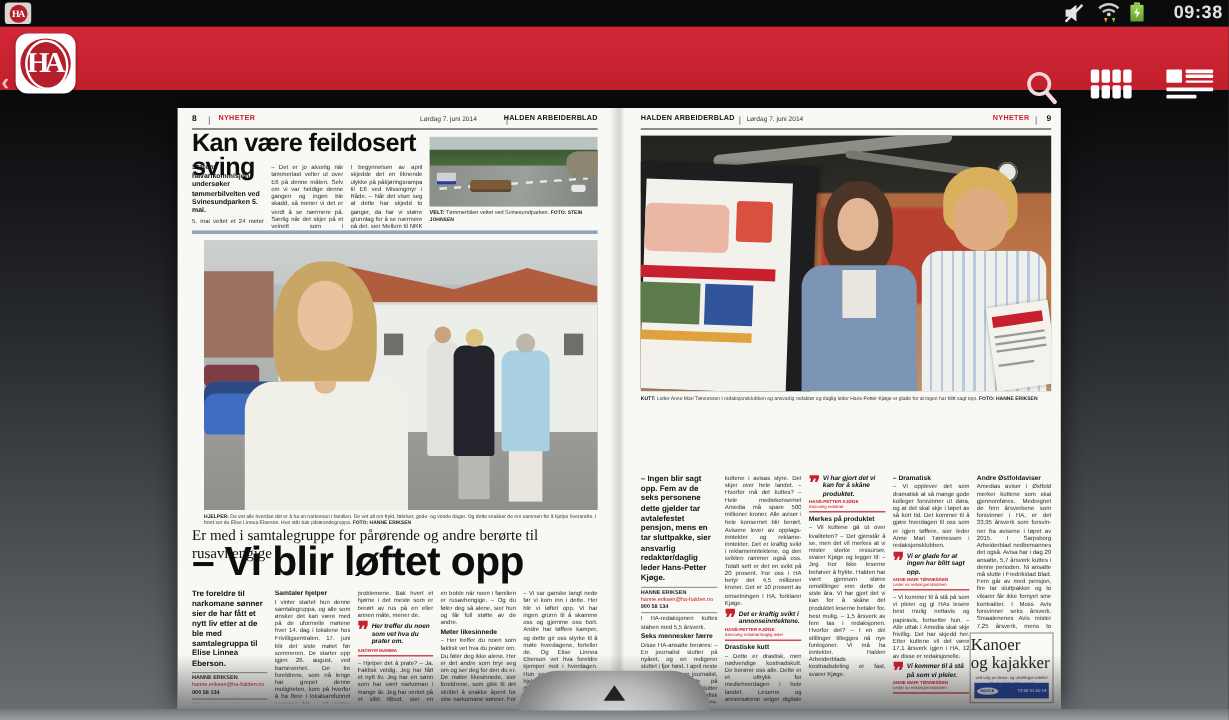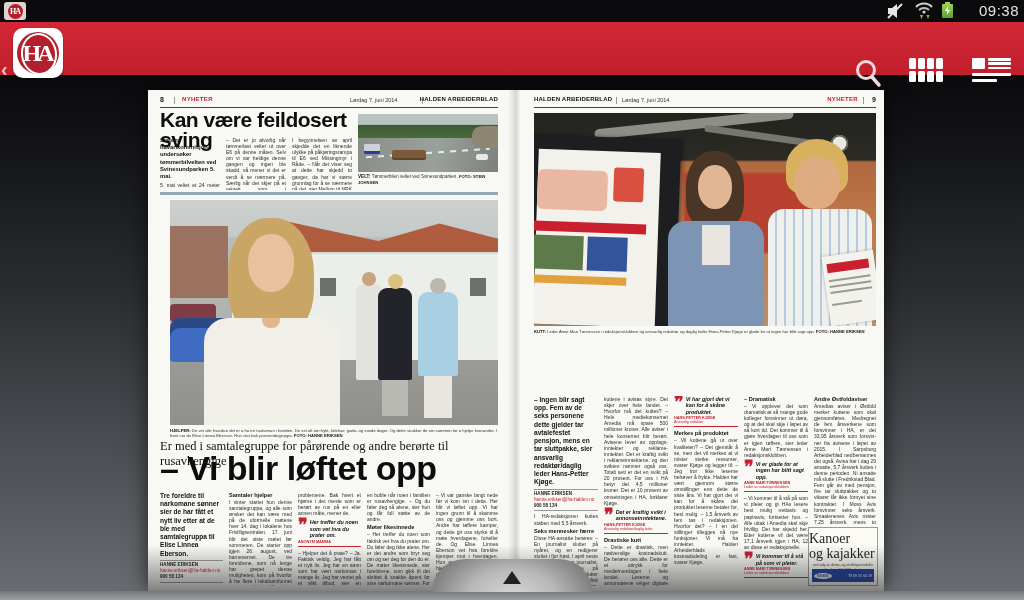--- a/index.html
+++ b/index.html
@@ -3,21 +3,21 @@
 <meta charset="utf-8">
 <style>
   html,body{margin:0;padding:0;}
   body{width:1024px;height:600px;overflow:hidden;background:#000;font-family:"Liberation Sans",sans-serif;position:relative;}
   .abs{position:absolute;}
 
   
   #statusbar{left:0;top:0;width:1024px;height:22px;background:#0b0b0d;z-index:50;}
   #sb-appicon{left:4px;top:2px;width:22px;height:18px;background:#d9d6d2;border-radius:3px;display:flex;align-items:center;justify-content:center;}
   #sb-appicon .dot{width:15px;height:15px;background:#b3202c;border-radius:50%;color:#fff;font-family:"Liberation Serif",serif;font-weight:bold;font-size:8px;display:flex;align-items:center;justify-content:center;letter-spacing:-1px;}
-  #sb-time{right:5px;top:2px;color:#e3e3e3;font-size:15px;letter-spacing:0.5px;}
+  #sb-time{right:5px;top:2px;color:#e3e3e3;font-size:15px;letter-spacing:0.5px;font-weight:bold;}
   .sb-ico{top:2px;height:18px;}
 
   
   #toolbar{left:0;top:22px;width:1024px;height:53px;background:linear-gradient(#d22736,#c11f2c);z-index:49;}
   #tb-back{left:1px;top:36px;color:#eebfc3;font-size:20px;font-weight:bold;z-index:52;}
   #tb-logo{left:13px;top:28px;width:50px;height:50px;background:#fff;border-radius:10px;z-index:52;display:flex;align-items:center;justify-content:center;box-shadow:0 1px 2px rgba(0,0,0,.4);}
   #tb-logo .circle{width:42px;height:42px;background:#b3202c;border-radius:50%;position:relative;display:flex;align-items:center;justify-content:center;}
   #tb-logo .ring{position:absolute;left:4px;top:1px;width:32px;height:38px;border:2px solid #fff;border-radius:50%;transform:rotate(-8deg);}
   #tb-logo .mono{color:#fff;font-family:"Liberation Serif",serif;font-weight:bold;font-size:24px;letter-spacing:-4px;padding-right:3px;}
   .tb-ico{top:36px;}

